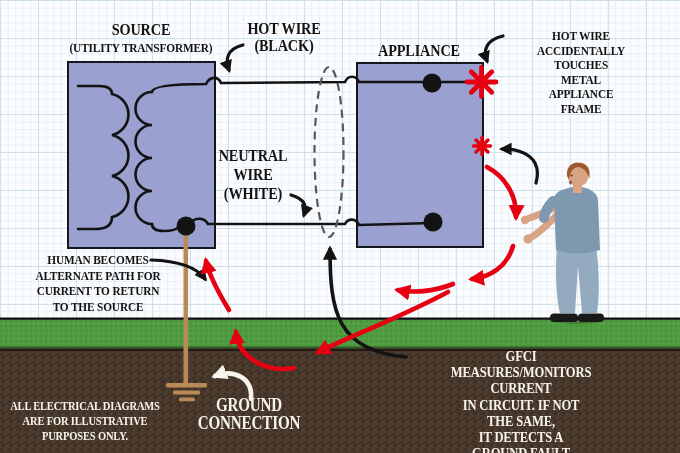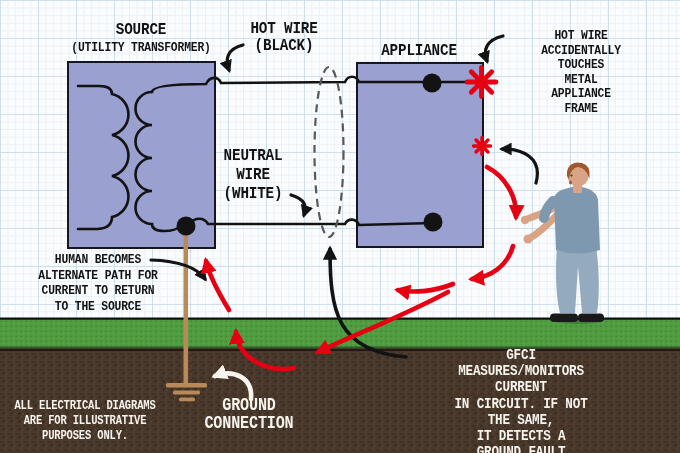--- a/index.html
+++ b/index.html
@@ -5,21 +5,21 @@
   html,body{margin:0;padding:0;background:#ffffff;}
   .stage{
     position:relative;width:680px;height:453px;overflow:hidden;
     background-color:#fbfcfd;
     background-image:
       linear-gradient(#cfe0ed 1px, transparent 1px),
       linear-gradient(90deg, #cfe0ed 1px, transparent 1px),
       linear-gradient(#e9f1f7 1px, transparent 1px),
       linear-gradient(90deg, #e9f1f7 1px, transparent 1px);
     background-size:38px 38px,38px 38px,7.6px 7.6px,7.6px 7.6px;
-    font-family:Liberation Mono, monospace;
+    font-family:Liberation Serif, serif;
   }
   svg.gfx{position:absolute;inset:0;}
   .lbl{
     position:absolute;
     font-weight:800;
     color:#131313;
     text-align:center;
     white-space:pre-line;
     letter-spacing:-0.2px;
     transform:translateX(-50%) scaleX(0.84);

